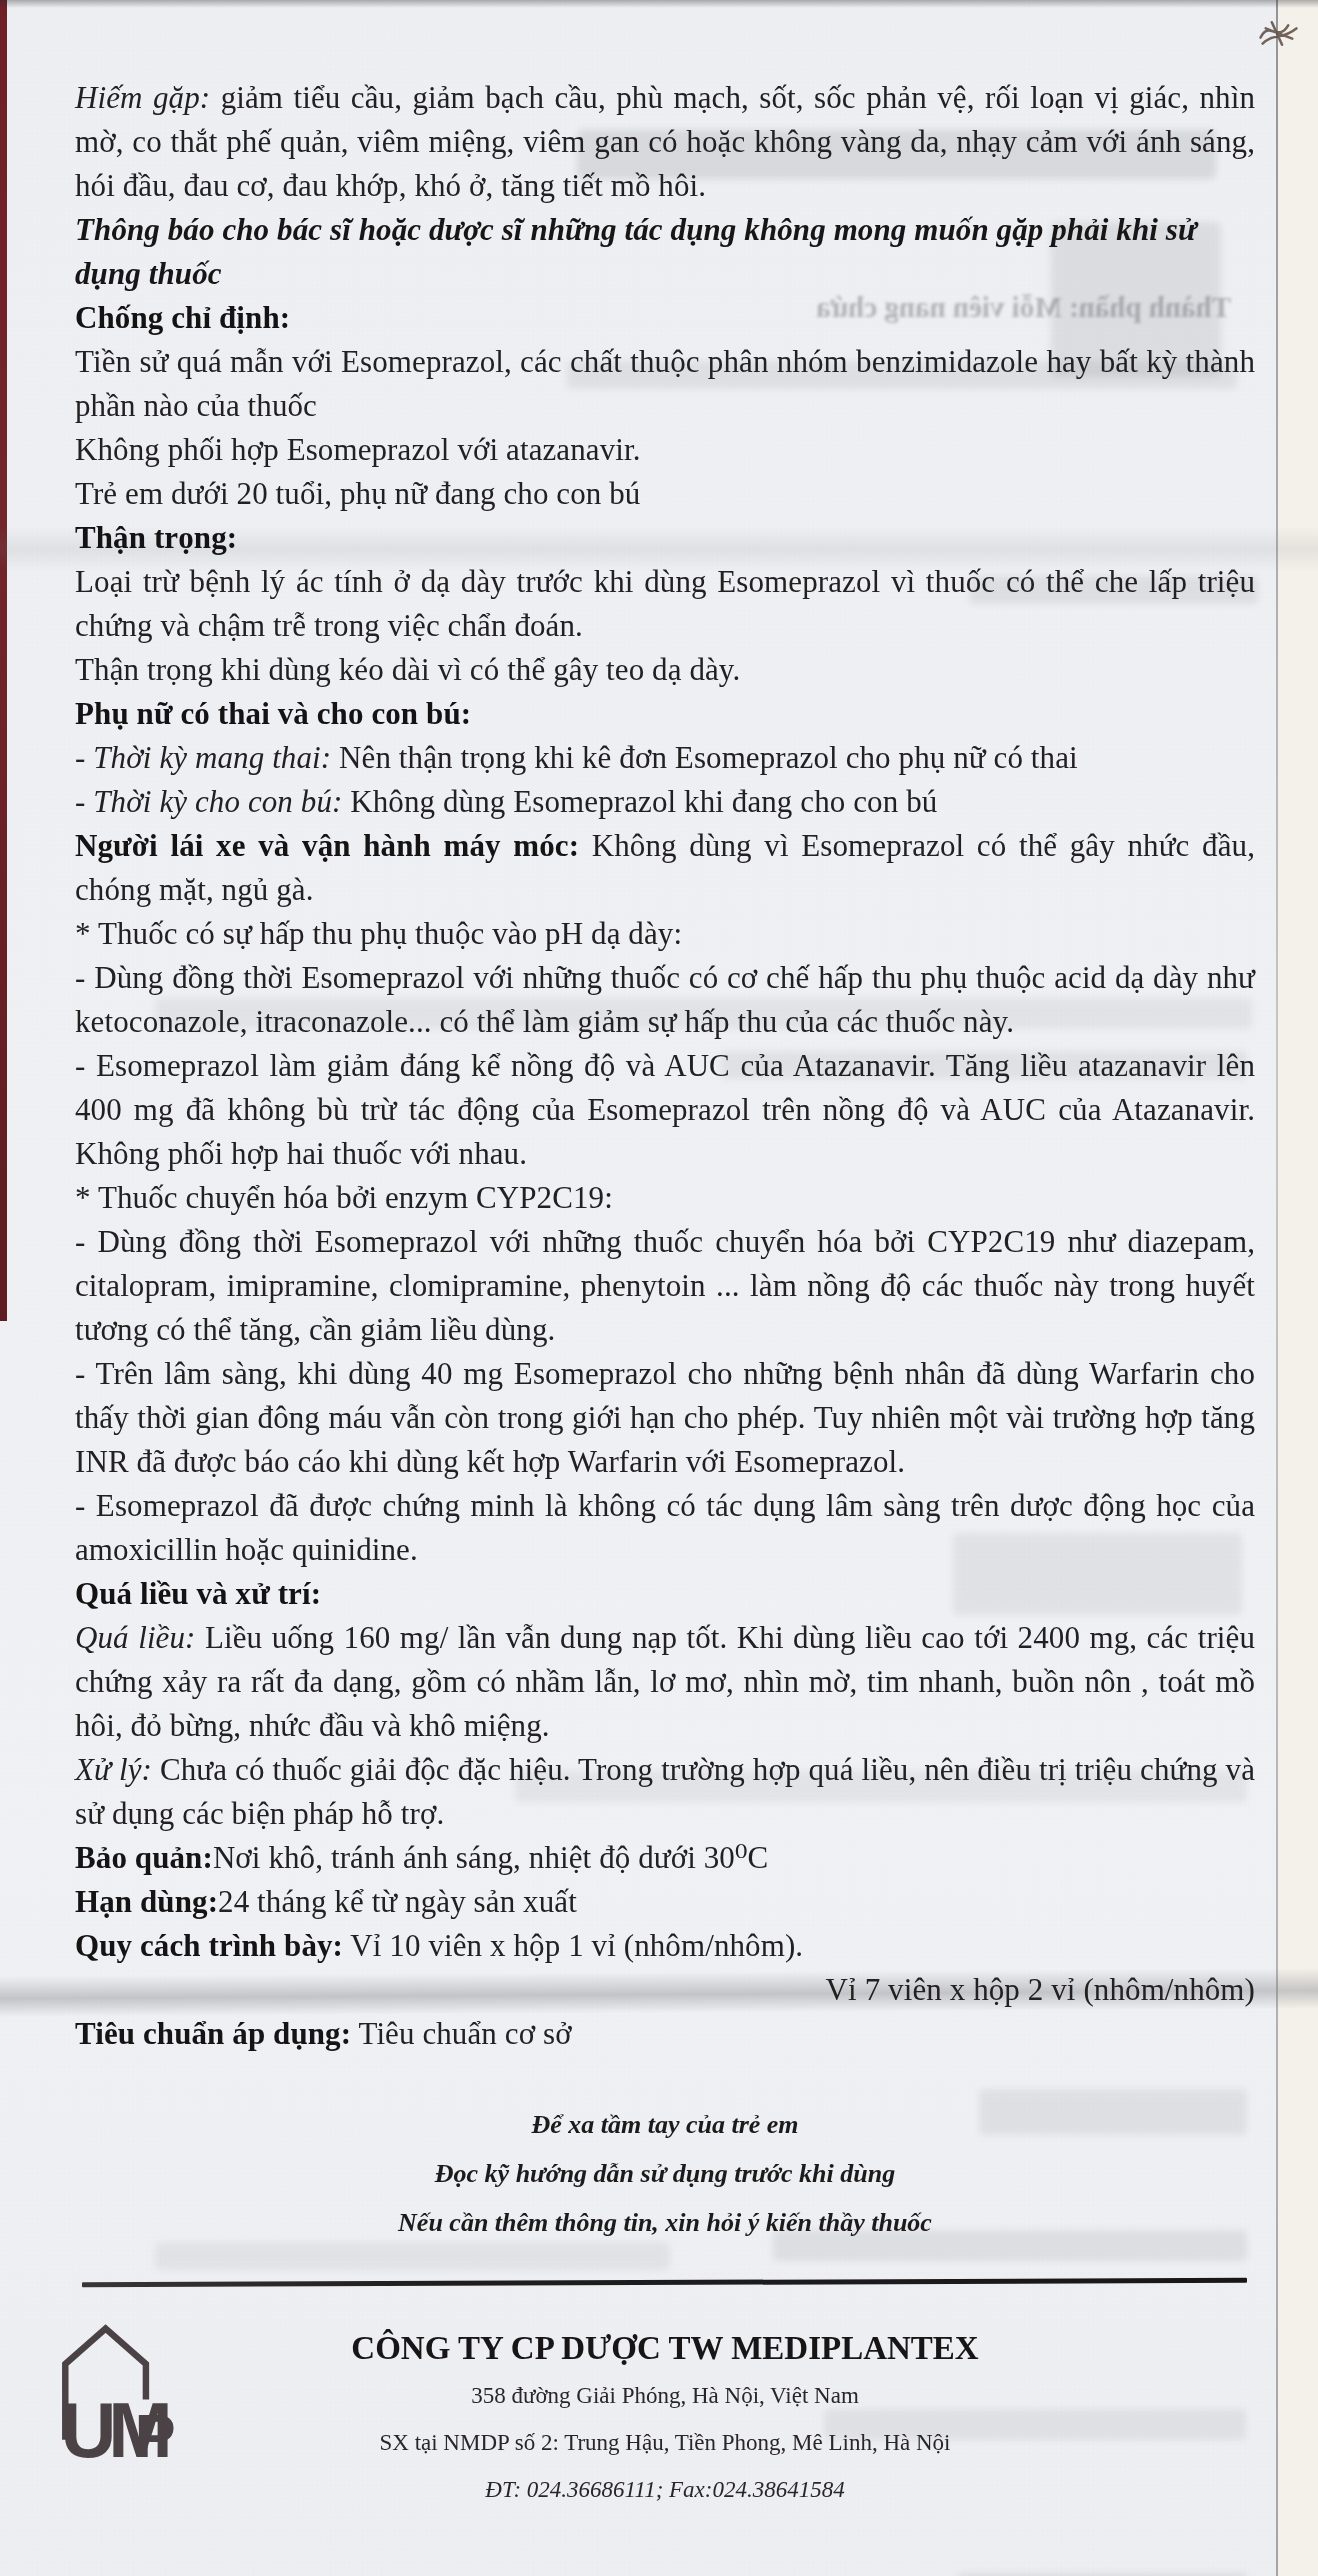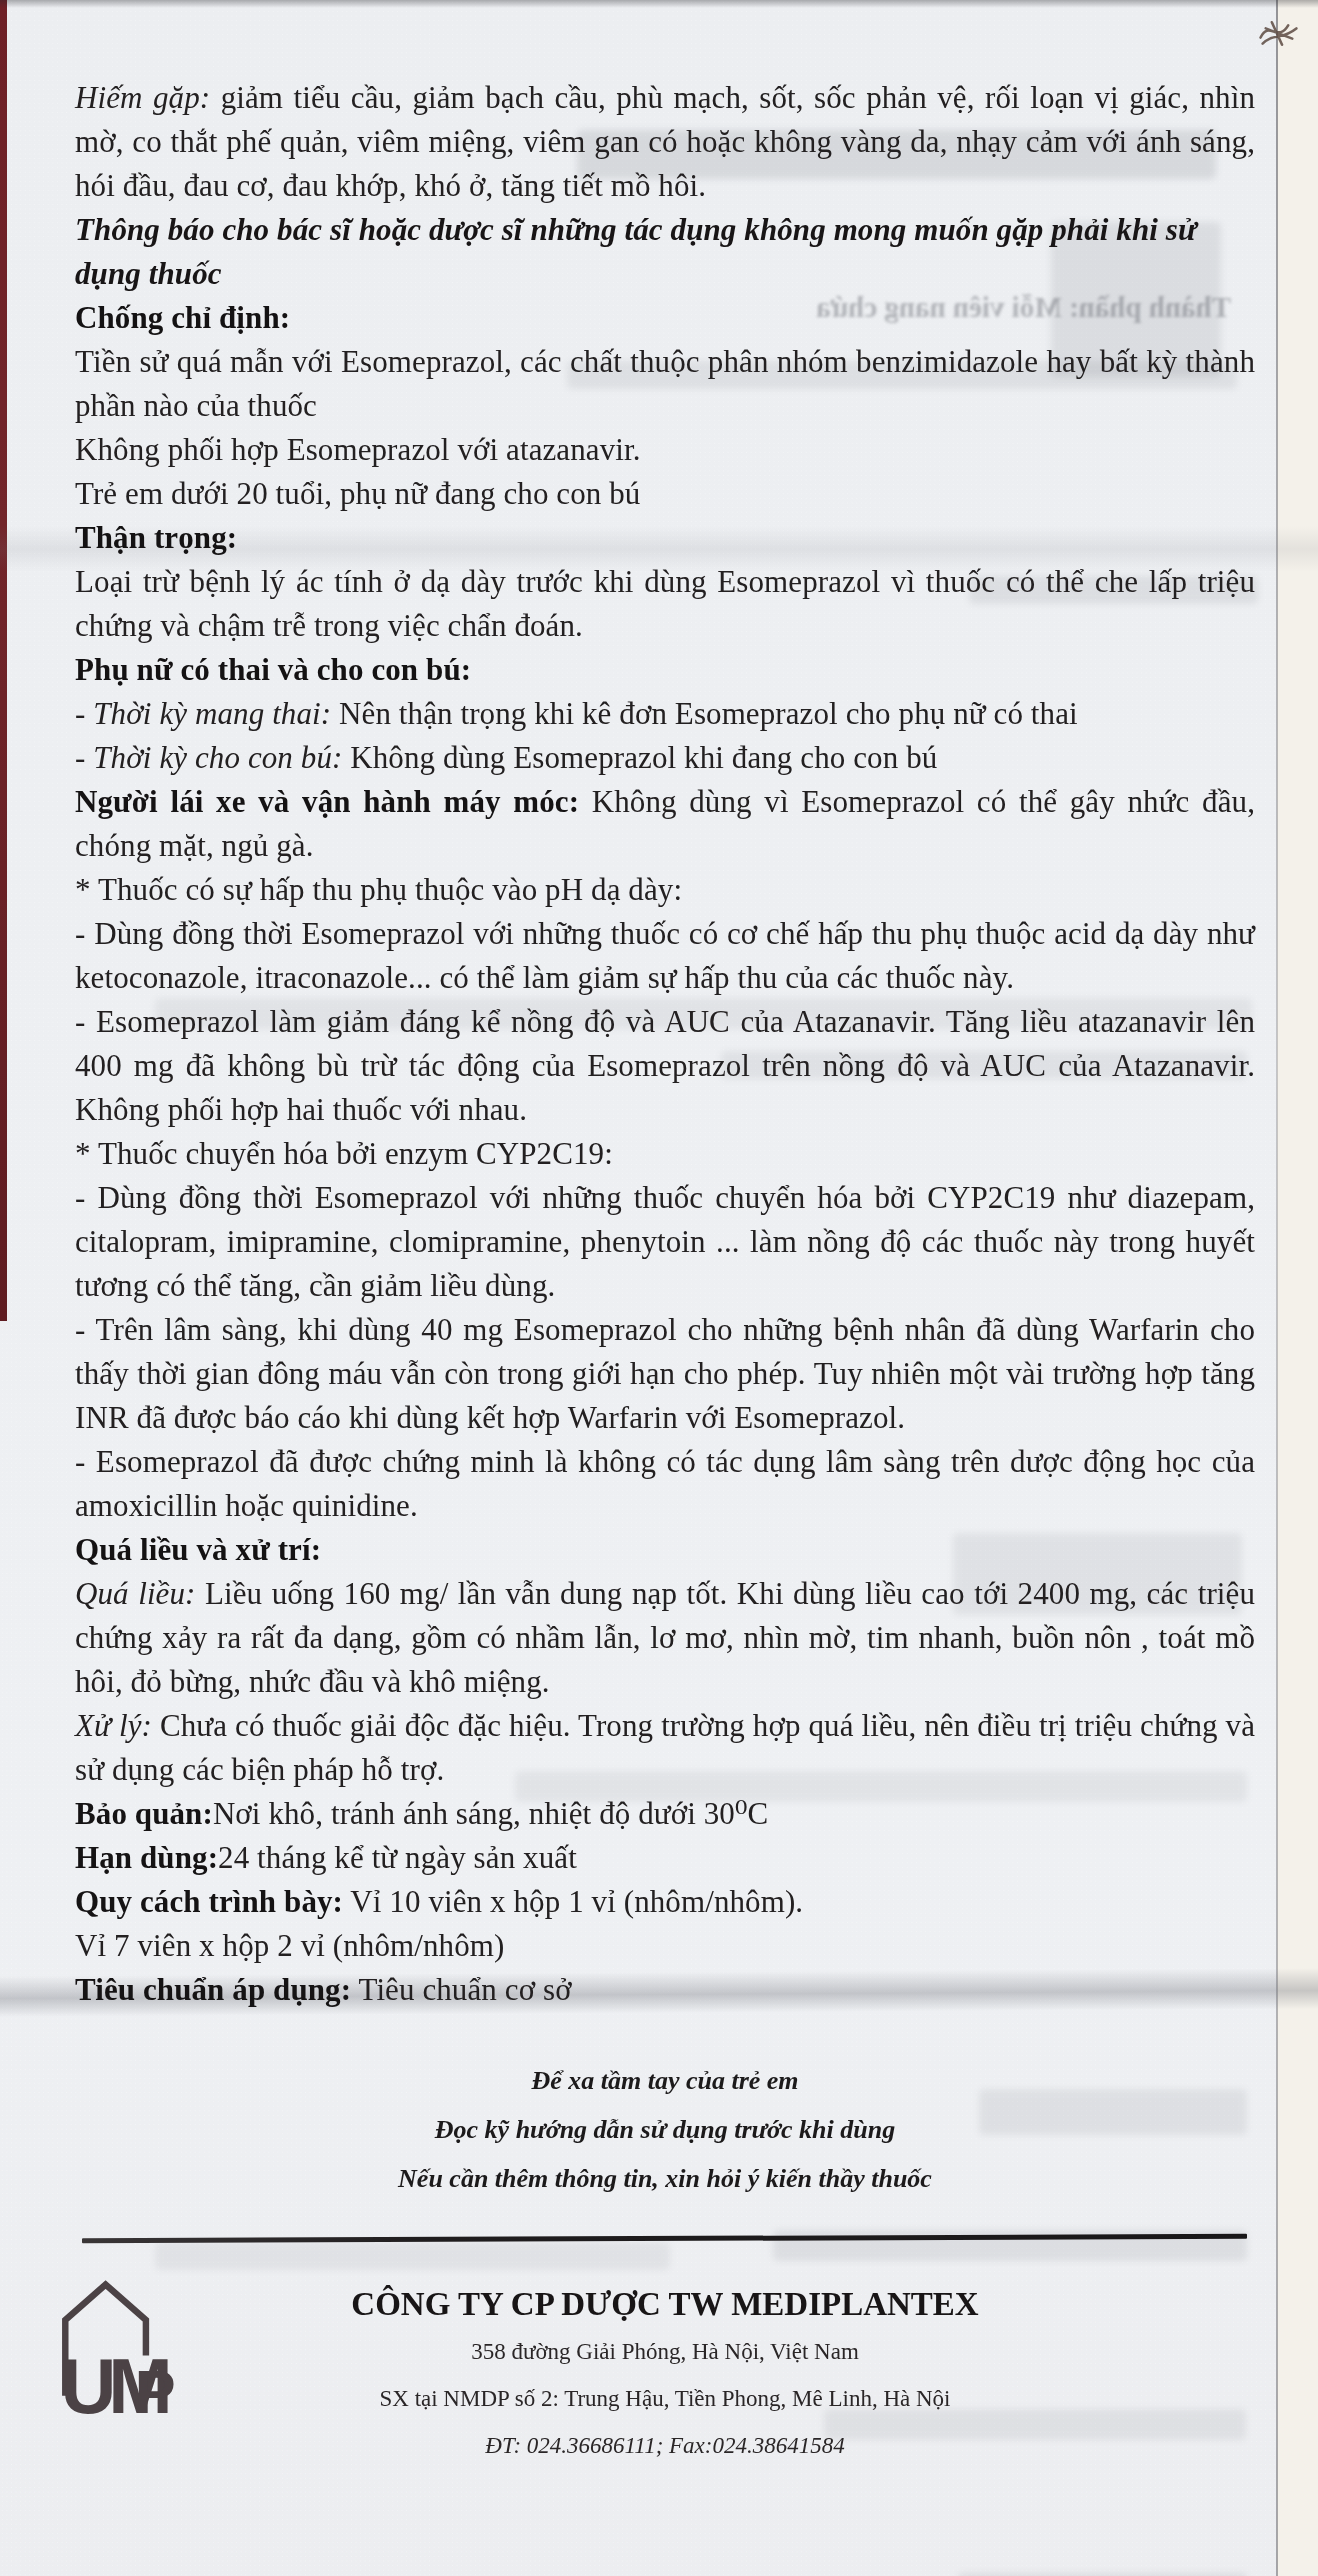--- a/index.html
+++ b/index.html
@@ -29,21 +29,21 @@
     position:absolute; transform:scaleX(-1); filter:blur(1.5px);
     font-family:"Liberation Serif","DejaVu Serif",serif; font-weight:bold;
     font-size:29px; color:rgba(62,64,72,.34); white-space:nowrap;
   }
   .scribble{position:absolute;left:1251px;top:11.3px;}
 
   
   #doc{position:absolute;left:75px;top:76px;width:1180px;}
   .para{margin:0;font-size:31px;line-height:44px;text-align:justify;
     color:#232021;letter-spacing:0.1px;}
-  .para.center{text-align:left;}
+  .para.center{text-align:right;}
   .lead-italic{font-style:italic;}
   .lead-bold{font-weight:bold;color:#151314;}
   .para.heading{font-weight:bold;text-align:left;color:#141213;}
   .para.bold-italic{font-weight:bold;font-style:italic;text-align:left;color:#181516;}
   .spacer{height:44px;}
   .notice-line{margin:0;font-size:26px;line-height:49px;text-align:center;
     font-weight:bold;font-style:italic;color:#1c1a1b;}
   .rule{height:4.6px;width:1165px;margin:33px auto 0 7.2px;
     background:linear-gradient(90deg,#3a3637 0%,#201d1e 30%,#191718 100%);
     transform:skewY(-0.22deg);border-radius:1px;}
@@ -87,20 +87,21 @@
   <div id="doc">
     <div id="paragraphs">
         <p class="para"><span class="lead-italic">Hiếm gặp:</span> giảm tiểu cầu, giảm bạch cầu, phù mạch, sốt, sốc phản vệ, rối loạn vị giác, nhìn mờ, co thắt phế quản, viêm miệng, viêm gan có hoặc không vàng da, nhạy cảm với ánh sáng, hói đầu, đau cơ, đau khớp, khó ở, tăng tiết mồ hôi.</p>
         <p class="para bold-italic">Thông báo cho bác sĩ hoặc dược sĩ những tác dụng không mong muốn gặp phải khi sử dụng thuốc</p>
         <p class="para heading">Chống chỉ định:</p>
         <p class="para">Tiền sử quá mẫn với Esomeprazol, các chất thuộc phân nhóm benzimidazole hay bất kỳ thành phần nào của thuốc</p>
         <p class="para">Không phối hợp Esomeprazol với atazanavir.</p>
         <p class="para">Trẻ em dưới 20 tuổi, phụ nữ đang cho con bú</p>
         <p class="para heading">Thận trọng:</p>
         <p class="para">Loại trừ bệnh lý ác tính ở dạ dày trước khi dùng Esomeprazol vì thuốc có thể che lấp triệu chứng và chậm trễ trong việc chẩn đoán.</p>
+        <p class="para">Thận trọng khi dùng kéo dài vì có thể gây teo dạ dày.</p>
         <p class="para heading">Phụ nữ có thai và cho con bú:</p>
         <p class="para"><span class="lead-italic">- Thời kỳ mang thai:</span> Nên thận trọng khi kê đơn Esomeprazol cho phụ nữ có thai</p>
         <p class="para"><span class="lead-italic">- Thời kỳ cho con bú:</span> Không dùng Esomeprazol khi đang cho con bú</p>
         <p class="para"><span class="lead-bold">Người lái xe và vận hành máy móc:</span> Không dùng vì Esomeprazol có thể gây nhức đầu, chóng mặt, ngủ gà.</p>
         <p class="para">* Thuốc có sự hấp thu phụ thuộc vào pH dạ dày:</p>
         <p class="para">- Dùng đồng thời Esomeprazol với những thuốc có cơ chế hấp thu phụ thuộc acid dạ dày như ketoconazole, itraconazole... có thể làm giảm sự hấp thu của các thuốc này.</p>
         <p class="para">- Esomeprazol làm giảm đáng kể nồng độ và AUC của Atazanavir. Tăng liều atazanavir lên 400 mg đã không bù trừ tác động của Esomeprazol trên nồng độ và AUC của Atazanavir. Không phối hợp hai thuốc với nhau.</p>
         <p class="para">* Thuốc chuyển hóa bởi enzym CYP2C19:</p>
         <p class="para">- Dùng đồng thời Esomeprazol với những thuốc chuyển hóa bởi CYP2C19 như diazepam,  citalopram, imipramine, clomipramine, phenytoin ... làm nồng độ các thuốc này trong huyết tương có thể tăng,  cần giảm liều dùng.</p>
         <p class="para">- Trên lâm sàng, khi dùng 40 mg Esomeprazol cho những bệnh nhân đã dùng Warfarin cho thấy thời gian đông máu vẫn còn trong giới hạn cho phép. Tuy nhiên một vài trường hợp tăng INR đã được báo cáo khi dùng kết hợp Warfarin với Esomeprazol.</p>

